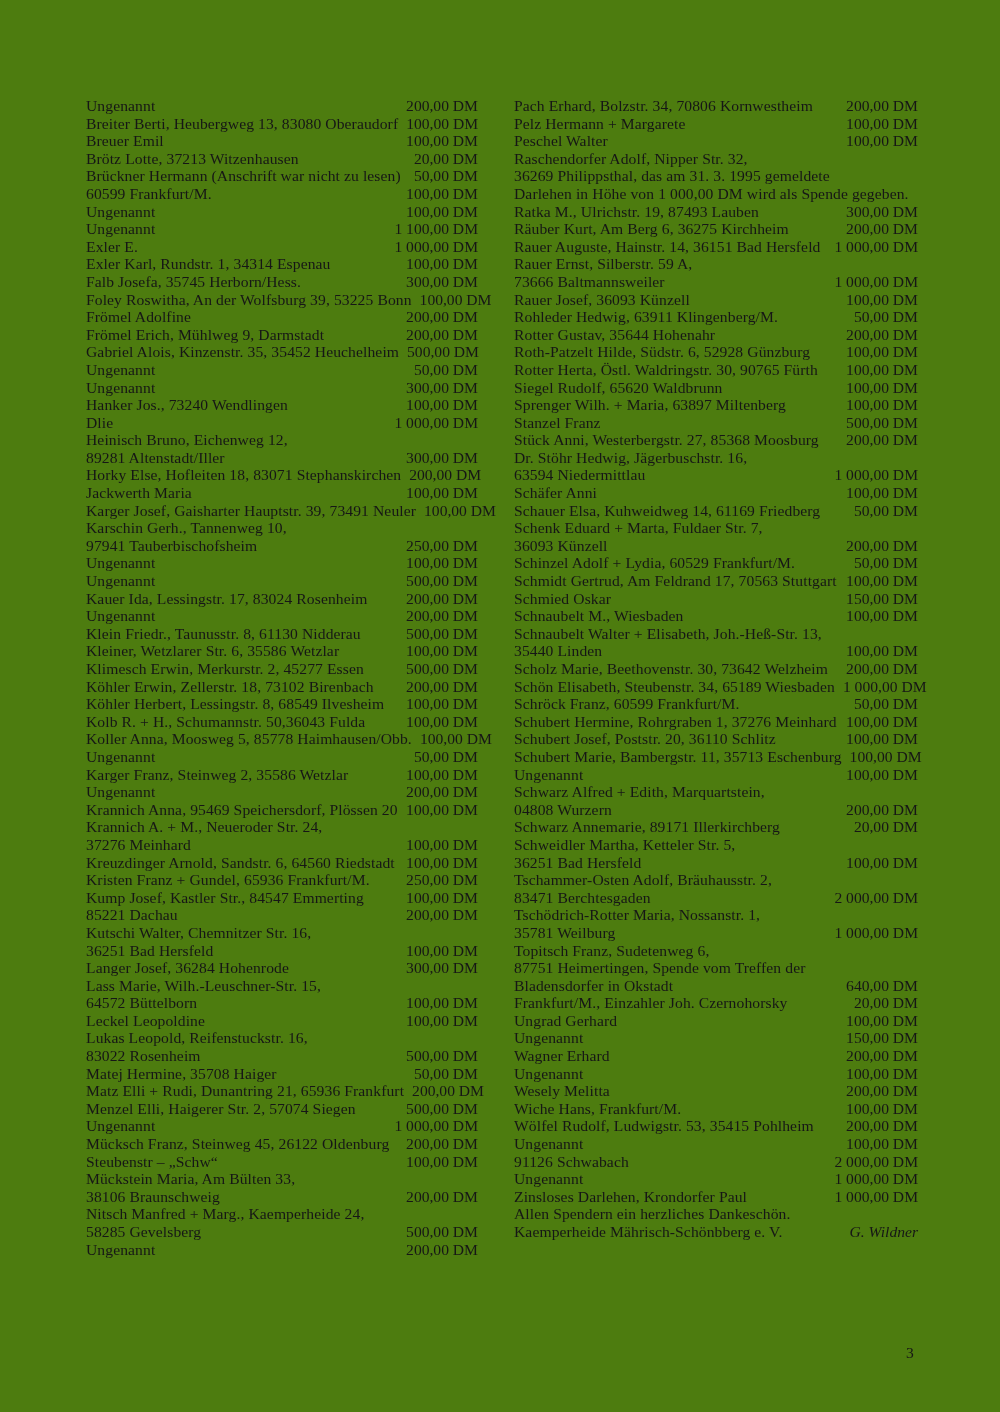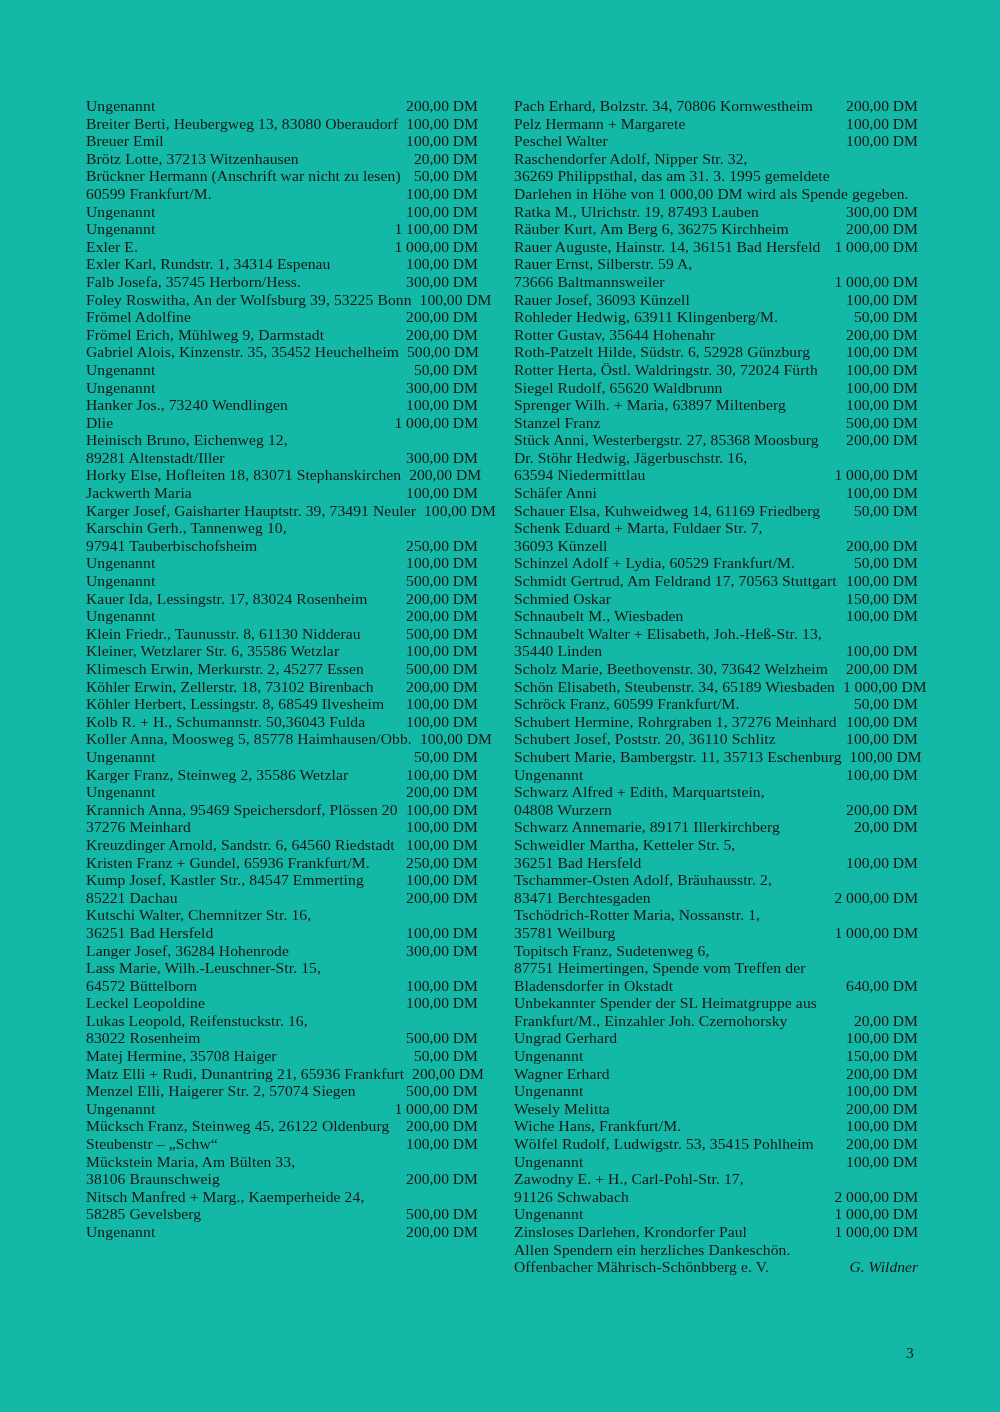--- a/index.html
+++ b/index.html
@@ -4,21 +4,21 @@
 <style>
   html, body {
     margin: 0;
     padding: 0;
     background: #ffffff;
   }
   .page {
     position: relative;
     width: 1000px;
     height: 1412px;
-    background: #14b8a6;
+    background: #4d7c0f;
     color: #161616;
     font-family: "Liberation Serif", "DejaVu Serif", serif;
     font-size: 15.6px;
     line-height: 17.6px;
     overflow: hidden;
   }
   .col {
     position: absolute;
     top: 97px;
   }
@@ -254,20 +254,24 @@
   <div class="row">
     <span class="donor">Ungenannt</span>
     <span class="amount">200,00 DM</span>
   </div>
 
   <div class="row">
     <span class="donor">Krannich Anna, 95469 Speichersdorf, Plössen 20</span>
     <span class="amount">100,00 DM</span>
   </div>
 
+  <div class="row">
+    <span class="donor">Krannich A. + M., Neueroder Str. 24,</span>
+    <span class="amount"></span>
+  </div>
 
   <div class="row">
     <span class="donor">37276 Meinhard</span>
     <span class="amount">100,00 DM</span>
   </div>
 
   <div class="row">
     <span class="donor">Kreuzdinger Arnold, Sandstr. 6, 64560 Riedstadt</span>
     <span class="amount">100,00 DM</span>
   </div>
@@ -453,21 +457,21 @@
     <span class="donor">Rotter Gustav, 35644 Hohenahr</span>
     <span class="amount">200,00 DM</span>
   </div>
 
   <div class="row">
     <span class="donor">Roth-Patzelt Hilde, Südstr. 6, 52928 Günzburg</span>
     <span class="amount">100,00 DM</span>
   </div>
 
   <div class="row">
-    <span class="donor">Rotter Herta, Östl. Waldringstr. 30, 72024 Fürth</span>
+    <span class="donor">Rotter Herta, Östl. Waldringstr. 30, 90765 Fürth</span>
     <span class="amount">100,00 DM</span>
   </div>
 
   <div class="row">
     <span class="donor">Siegel Rudolf, 65620 Waldbrunn</span>
     <span class="amount">100,00 DM</span>
   </div>
 
   <div class="row">
     <span class="donor">Sprenger Wilh. + Maria, 63897 Miltenberg</span>
@@ -632,24 +636,20 @@
   <div class="row">
     <span class="donor">87751 Heimertingen, Spende vom Treffen der</span>
     <span class="amount"></span>
   </div>
 
   <div class="row">
     <span class="donor">Bladensdorfer in Okstadt</span>
     <span class="amount">640,00 DM</span>
   </div>
 
-  <div class="row">
-    <span class="donor">Unbekannter Spender der SL Heimatgruppe aus</span>
-    <span class="amount"></span>
-  </div>
 
   <div class="row">
     <span class="donor">Frankfurt/M., Einzahler Joh. Czernohorsky</span>
     <span class="amount">20,00 DM</span>
   </div>
 
   <div class="row">
     <span class="donor">Ungrad Gerhard</span>
     <span class="amount">100,00 DM</span>
   </div>
@@ -682,24 +682,20 @@
   <div class="row">
     <span class="donor">Wölfel Rudolf, Ludwigstr. 53, 35415 Pohlheim</span>
     <span class="amount">200,00 DM</span>
   </div>
 
   <div class="row">
     <span class="donor">Ungenannt</span>
     <span class="amount">100,00 DM</span>
   </div>
 
-  <div class="row">
-    <span class="donor">Zawodny E. + H., Carl-Pohl-Str. 17,</span>
-    <span class="amount"></span>
-  </div>
 
   <div class="row">
     <span class="donor">91126 Schwabach</span>
     <span class="amount">2 000,00 DM</span>
   </div>
 
   <div class="row">
     <span class="donor">Ungenannt</span>
     <span class="amount">1 000,00 DM</span>
   </div>
@@ -709,18 +705,18 @@
     <span class="amount">1 000,00 DM</span>
   </div>
 
   <div class="row">
     <span class="donor">Allen Spendern ein herzliches Dankeschön.</span>
     <span class="amount"></span>
   </div>
 
 
   <div class="row">
-    <span class="donor">Offenbacher Mährisch-Schönbberg e. V.</span>
+    <span class="donor">Kaemperheide Mährisch-Schönbberg e. V.</span>
     <span class="amount italic">G. Wildner</span>
   </div>
 </div>
   <div class="page-number">3</div>
 </div>
 
 </body></html>

